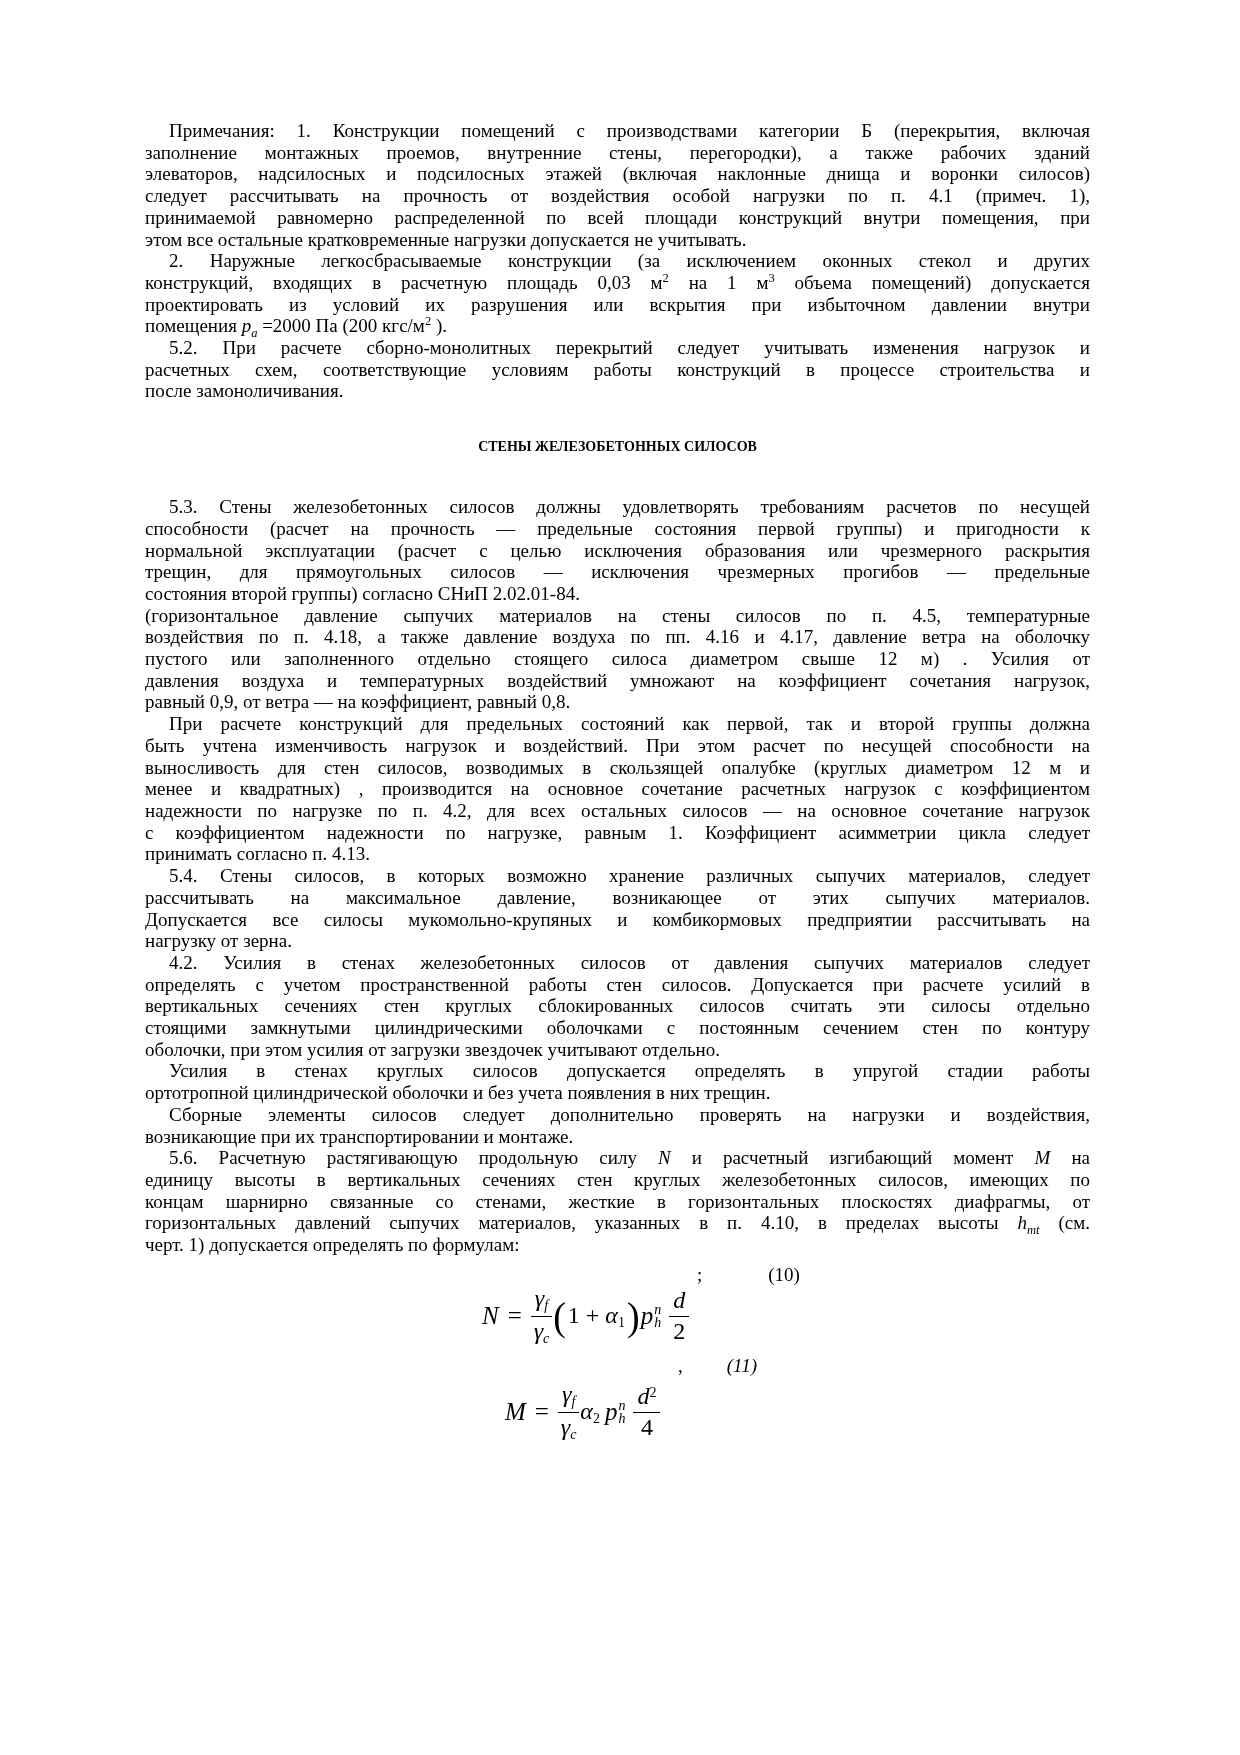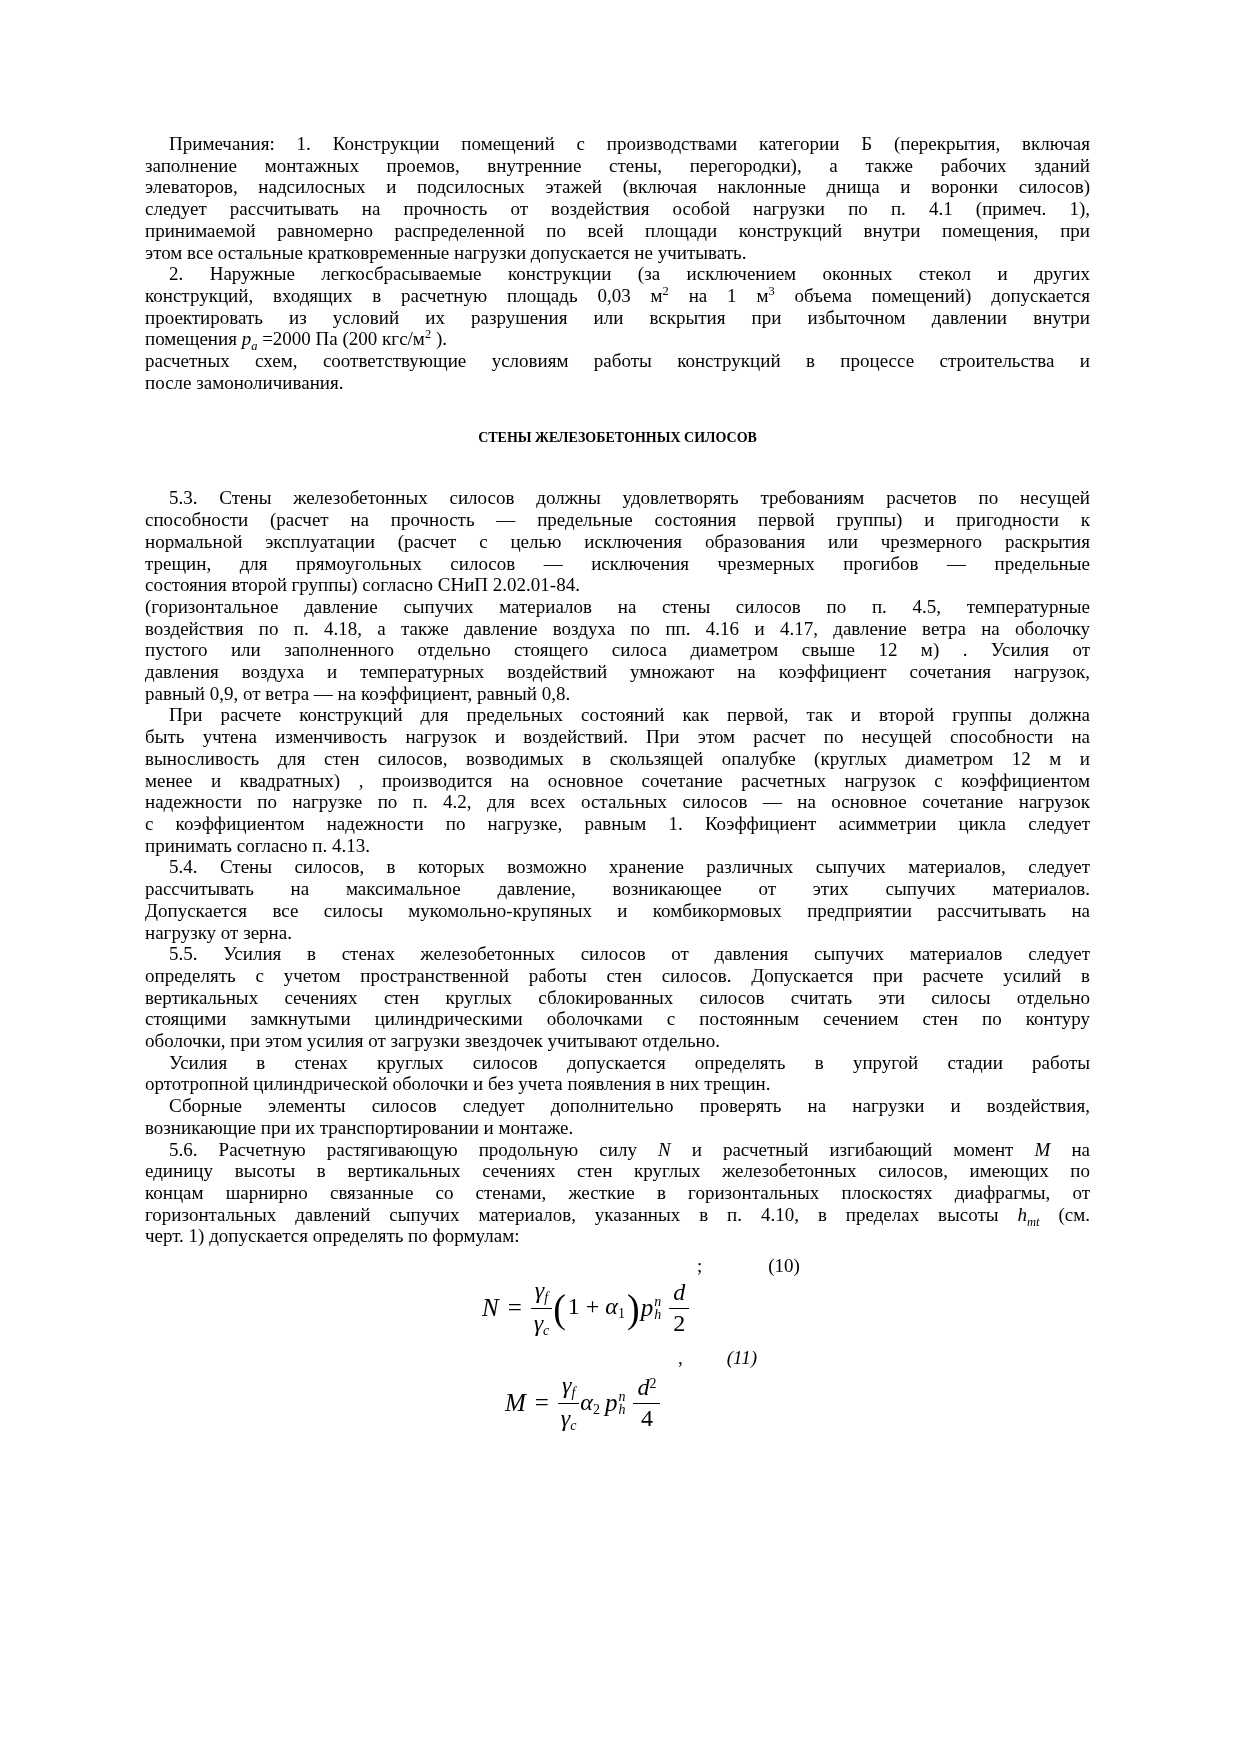--- a/index.html
+++ b/index.html
@@ -1,20 +1,20 @@
 <!DOCTYPE html>
 <html><head>
 <meta charset="utf-8">
 <style>
   html,body { margin:0; padding:0; background:#ffffff; }
   .page {
     position:relative; width:1240px; height:1755px; background:#ffffff;
     color:#000; font-family:"Liberation Serif", serif; overflow:hidden;
   }
-  .textblock { position:absolute; left:145px; top:133px; width:945px; font-size:19px; }
+  .textblock { position:absolute; left:145px; top:120px; width:945px; font-size:19px; }
   .para { margin:0; }
   .tline { line-height:21.7px; text-align:justify; text-align-last:justify; white-space:normal; }
   .tline.last { text-align-last:left; }
   .tline.first { text-indent:24px; }
   .run.it  { font-style:italic; }
   .run.sup { vertical-align:super; font-size:12.5px; line-height:0; }
   .run.sub { vertical-align:sub;  font-size:12.5px; line-height:0; }
   .doc-heading {
     text-align:center; font-weight:bold; font-size:14px;
     line-height:22px; margin:34px 0 38px 0;
@@ -60,20 +60,21 @@
         <div class="tline"><span class="run">принимаемой равномерно распределенной по всей площади конструкций внутри помещения, при</span></div>
         <div class="tline last"><span class="run">этом все остальные кратковременные нагрузки допускается не учитывать.</span></div>
       </div>
     <div class="para">
         <div class="tline first"><span class="run">2. Наружные легкосбрасываемые конструкции (за исключением оконных стекол и других</span></div>
         <div class="tline"><span class="run">конструкций, входящих в расчетную площадь 0,03 м</span><span class="run sup">2</span><span class="run"> на 1 м</span><span class="run sup">3</span><span class="run"> объема помещений) допускается</span></div>
         <div class="tline"><span class="run">проектировать из условий их разрушения или вскрытия при избыточном давлении внутри</span></div>
         <div class="tline last"><span class="run">помещения </span><span class="run it">p</span><span class="run it sub">a</span><span class="run"> =2000 Па (200 кгс/м</span><span class="run sup">2</span><span class="run"> ).</span></div>
       </div>
     <div class="para">
+        <div class="tline first"><span class="run">5.2. При расчете сборно-монолитных перекрытий следует учитывать изменения нагрузок и</span></div>
         <div class="tline"><span class="run">расчетных схем, соответствующие условиям работы конструкций в процессе строительства и</span></div>
         <div class="tline last"><span class="run">после замоноличивания.</span></div>
       </div>
 
     <div class="doc-heading">СТЕНЫ ЖЕЛЕЗОБЕТОННЫХ СИЛОСОВ</div>
 
     <div class="para">
         <div class="tline first"><span class="run">5.3. Стены железобетонных силосов должны удовлетворять требованиям расчетов по несущей</span></div>
         <div class="tline"><span class="run">способности (расчет на прочность — предельные состояния первой группы) и пригодности к</span></div>
         <div class="tline"><span class="run">нормальной эксплуатации (расчет с целью исключения образования или чрезмерного раскрытия</span></div>
@@ -96,21 +97,21 @@
         <div class="tline"><span class="run">с коэффициентом надежности по нагрузке, равным 1. Коэффициент асимметрии цикла следует</span></div>
         <div class="tline last"><span class="run">принимать согласно п. 4.13.</span></div>
       </div>
     <div class="para">
         <div class="tline first"><span class="run">5.4. Стены силосов, в которых возможно хранение различных сыпучих материалов, следует</span></div>
         <div class="tline"><span class="run">рассчитывать на максимальное давление, возникающее от этих сыпучих материалов.</span></div>
         <div class="tline"><span class="run">Допускается все силосы мукомольно-крупяных и комбикормовых предприятии рассчитывать на</span></div>
         <div class="tline last"><span class="run">нагрузку от зерна.</span></div>
       </div>
     <div class="para">
-        <div class="tline first"><span class="run">5.5. Усилия в стенах железобетонных силосов от давления сыпучих материалов следует</span></div>
+        <div class="tline first"><span class="run">4.2. Усилия в стенах железобетонных силосов от давления сыпучих материалов следует</span></div>
         <div class="tline"><span class="run">определять с учетом пространственной работы стен силосов. Допускается при расчете усилий в</span></div>
         <div class="tline"><span class="run">вертикальных сечениях стен круглых сблокированных силосов считать эти силосы отдельно</span></div>
         <div class="tline"><span class="run">стоящими замкнутыми цилиндрическими оболочками с постоянным сечением стен по контуру</span></div>
         <div class="tline last"><span class="run">оболочки, при этом усилия от загрузки звездочек учитывают отдельно.</span></div>
       </div>
     <div class="para">
         <div class="tline first"><span class="run">Усилия в стенах круглых силосов допускается определять в упругой стадии работы</span></div>
         <div class="tline last"><span class="run">ортотропной цилиндрической оболочки и без учета появления в них трещин.</span></div>
       </div>
     <div class="para">

